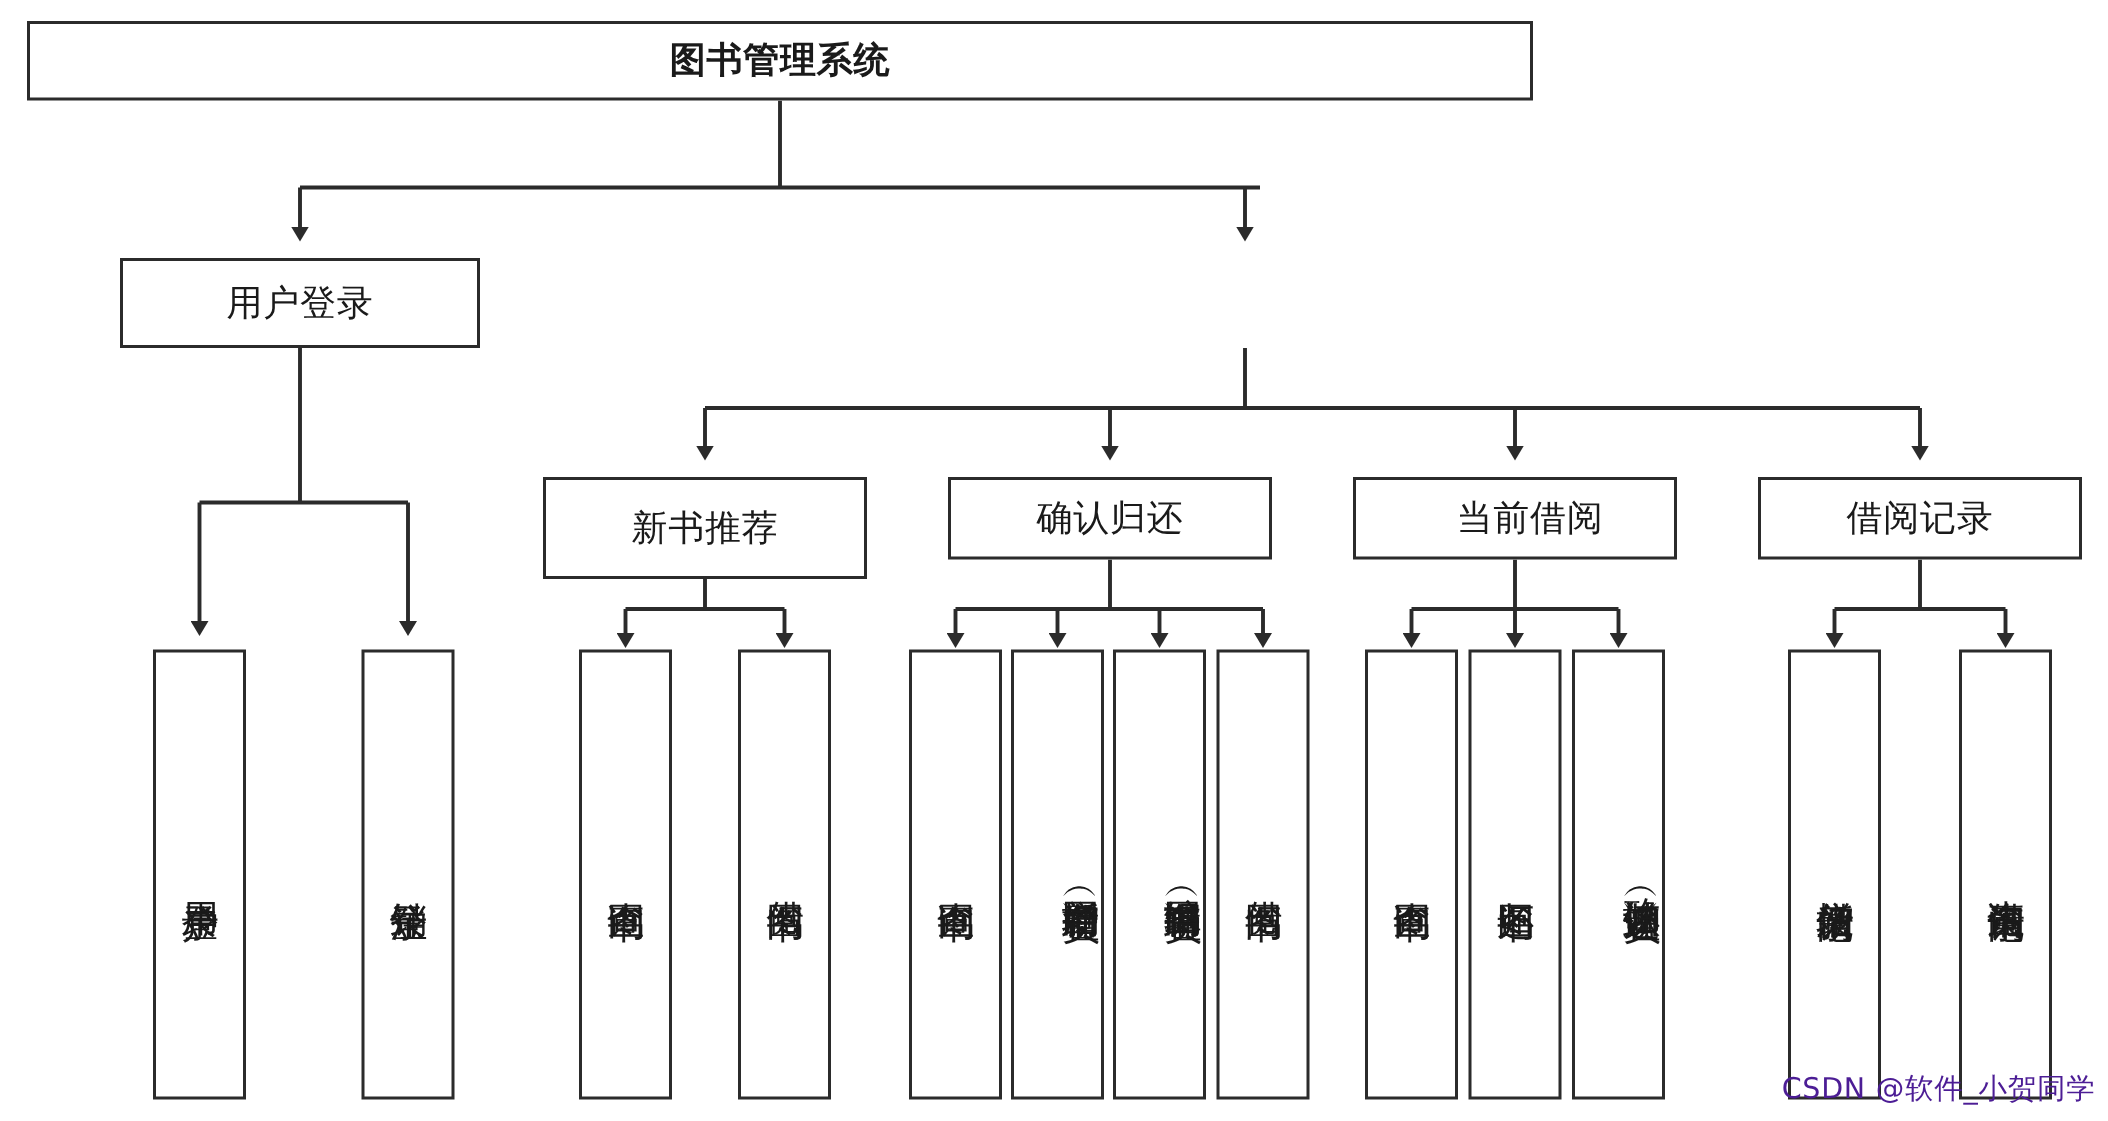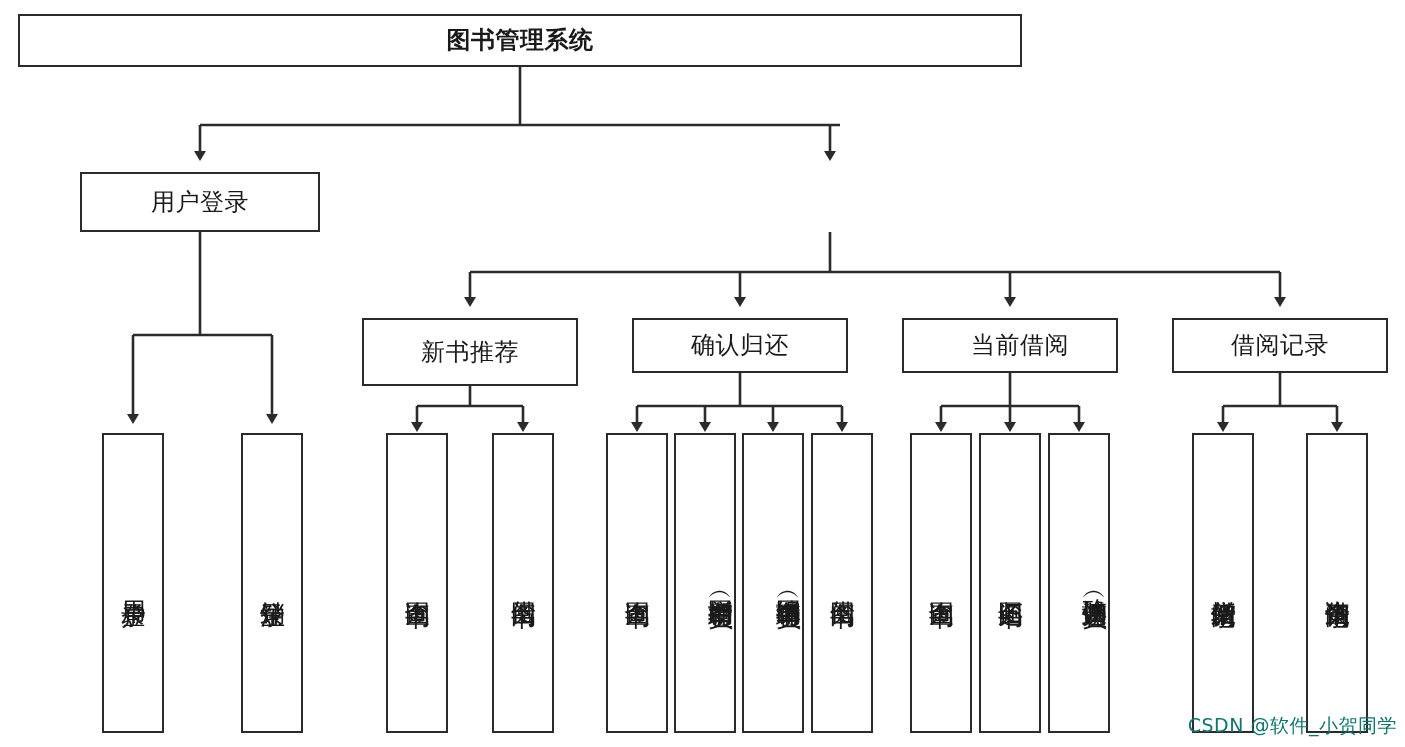--- a/index.html
+++ b/index.html
@@ -55,21 +55,21 @@
     justify-content: center;
   }
   .leaf.top-aligned {
     align-items: flex-start;
   }
   .watermark {
     position: absolute;
     right: 8px;
     bottom: 8px;
     font-size: 19px;
-    color: #0f766e;
+    color: #4c1d95;
     white-space: nowrap;
     letter-spacing: 0.5px;
   }
 </style>
 </head>
 <body>
 
 <div id="canvas">
 
   <svg class="edges" viewBox="0 0 1405 747" xmlns="http://www.w3.org/2000/svg">

